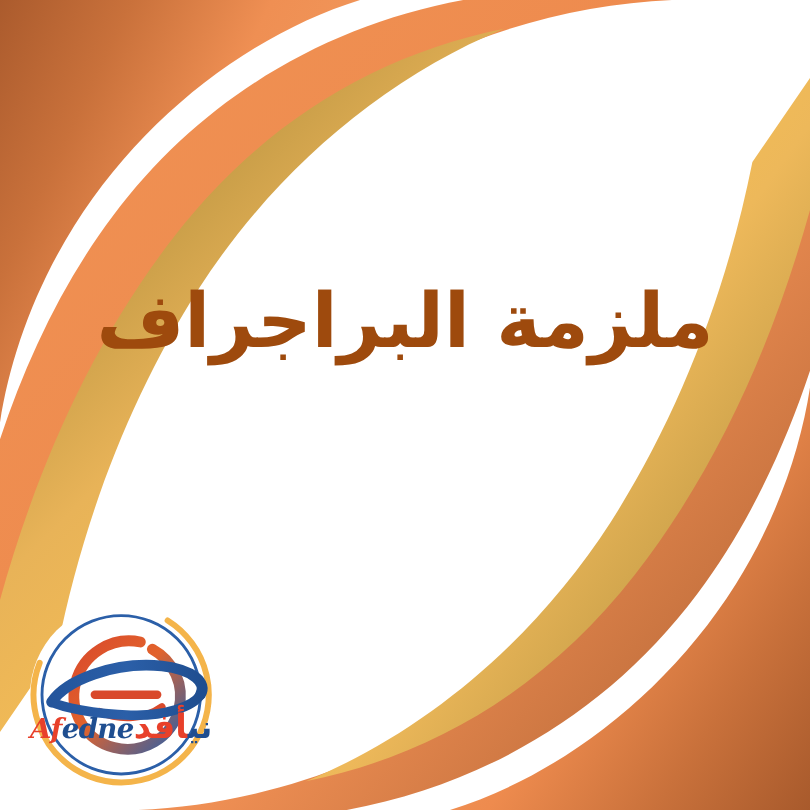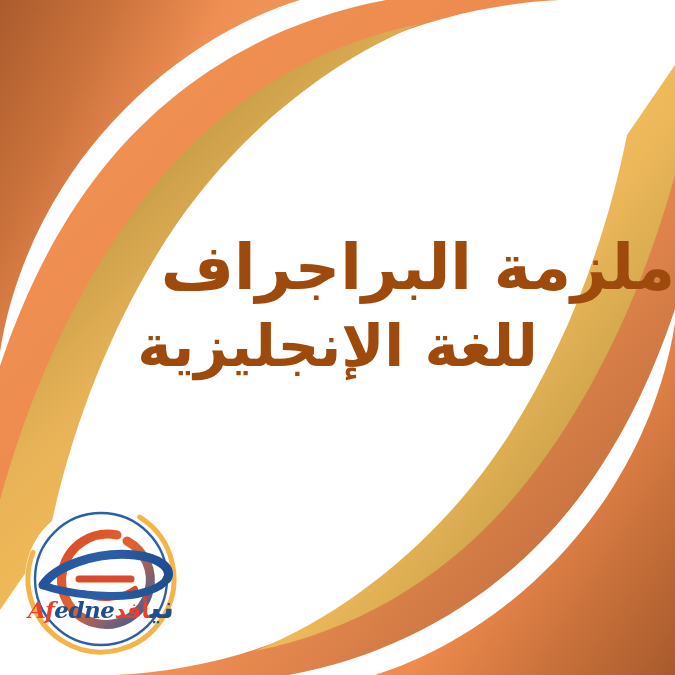--- a/index.html
+++ b/index.html
@@ -36,21 +36,21 @@
   }
   .title-line {
     display: block;
     font-family: "DejaVu Sans", sans-serif;
     font-weight: bold;
     color: #9E4A0D;
     line-height: 1.28;
     letter-spacing: 0px;
     white-space: nowrap;
   }
-  .title-line-1 { font-size: 63px; text-align: right; }
+  .title-line-1 { font-size: 63px; }
   .title-line-2 { font-size: 58px; }
 
   
   .logo-badge {
     position: absolute;
     left: 21px;
     top: 499px;
     width: 160px;
     height: 160px;
     z-index: 6;
@@ -75,22 +75,22 @@
   .wm-latin {
     font-family: "DejaVu Serif", serif;
     font-style: italic;
     font-weight: bold;
     font-size: 23px;
     letter-spacing: -0.5px;
   }
   .wm-a  { color: #E8402A; }
   .wm-f  { color: #E8402A; }
   .wm-rest { color: #1F4E90; margin-top: 25px; }
-  .wm-ar-blue { color: #1F4E90; font-family: "DejaVu Sans", sans-serif; font-size: 31px; }
-  .wm-ar-red  { color: #E8402A; font-family: "DejaVu Sans", sans-serif; font-size: 22px; }
+  .wm-ar-blue { color: #1F4E90; font-family: "DejaVu Sans", sans-serif; font-size: 26px; }
+  .wm-ar-red  { color: #E8402A; font-family: "DejaVu Sans", sans-serif; font-size: 28px; }
 </style>
 </head>
 <body>
 
 <div id="cover">
 
   <svg id="bg-svg" viewBox="0 0 675 675" xmlns="http://www.w3.org/2000/svg">
     <defs>
       <linearGradient id="gradOrangeTL" x1="0" y1="0" x2="1" y2="0.55">
         <stop offset="0%" stop-color="#AB5B2D"></stop>
@@ -135,21 +135,20 @@
 
     <path d="M 675 675 L 375 675 C 465 647 555 579 613 487 C 647 433 667 375 675 323 Z" fill="url(#gradOrangeBR)"></path>
     <path d="M 289 675 L 115 675 C 255 669 407 603 505 477 C 577 383 629 269 657 155
              L 675 155 L 675 309 C 653 375 623 439 581 495 C 509 591 407 653 289 675 Z" fill="url(#gradOrangeBR)" opacity="0.97"></path>
     <path d="M 255 651 C 357 609 447 531 509 435 C 565 347 605 245 627 135
              L 675 65 L 675 175 C 645 283 599 389 529 479 C 459 569 365 629 255 651 Z" fill="url(#gradGoldBR)"></path>
   </svg>
 
   <div class="title-block">
     <span class="title-line title-line-1">ملزمة البراجراف</span>
-    <span class="title-line title-line-2">للغة الإنجليزية</span>
   </div>
 
   <div class="logo-badge">
     <svg class="logo-svg" viewBox="0 0 160 160" xmlns="http://www.w3.org/2000/svg">
       <defs>
         <linearGradient id="planetGrad" x1="0" y1="0" x2="1" y2="1">
           <stop offset="0%" stop-color="#D9492B"></stop>
           <stop offset="45%" stop-color="#E2632C"></stop>
           <stop offset="100%" stop-color="#2B5FA8"></stop>
         </linearGradient>

